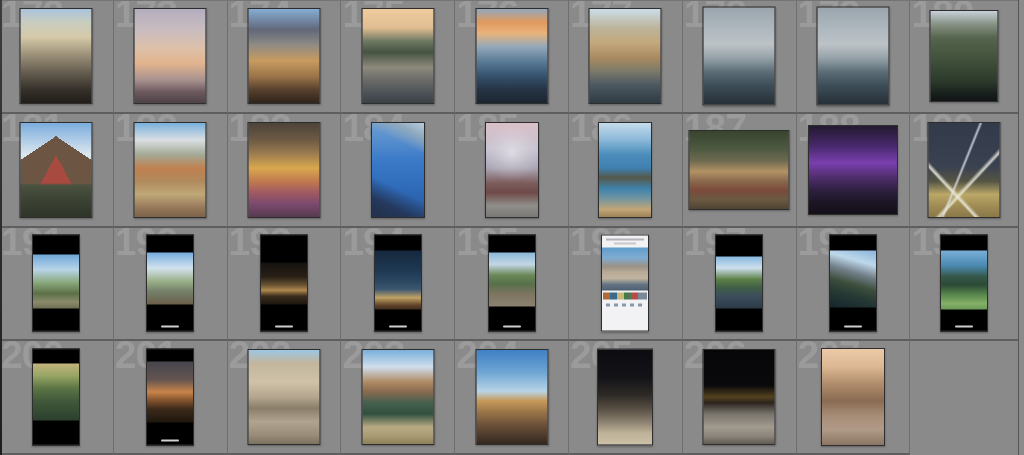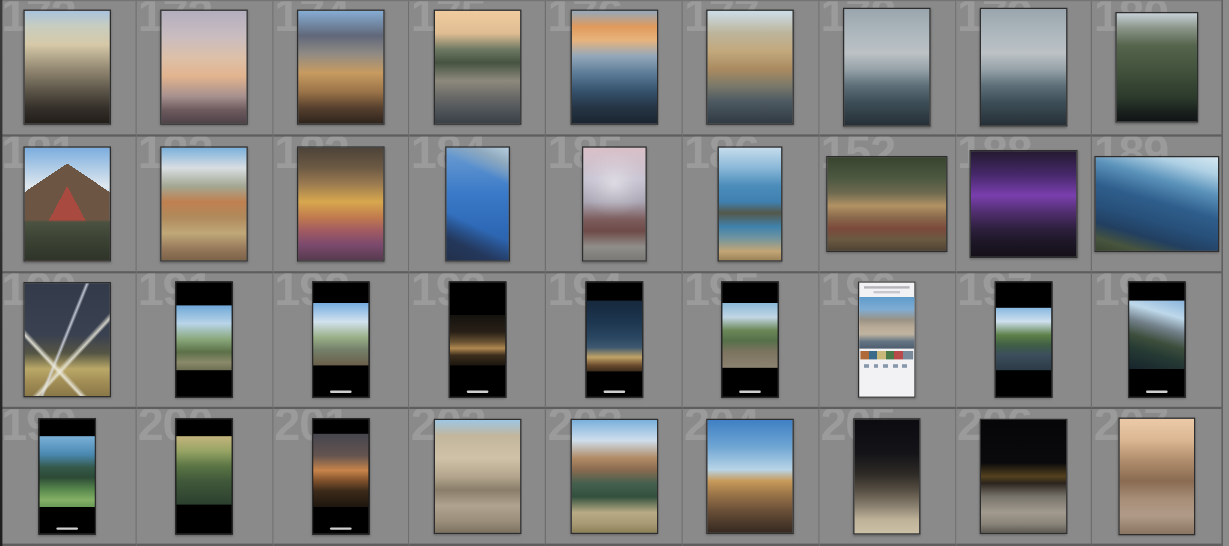--- a/index.html
+++ b/index.html
@@ -116,30 +116,26 @@
     </div>
     <div class="cell">
       <span class="num">185</span>
       <div class="thumb n916" style="background: radial-gradient(circle at 50% 32%, rgba(244, 242, 246, 0.55) 0%, rgba(244, 242, 246, 0.18) 22%, rgba(0, 0, 0, 0) 40%), linear-gradient(rgb(217, 192, 200) 0%, rgb(198, 194, 208) 28%, rgb(170, 166, 180) 48%, rgb(124, 92, 92) 64%, rgb(110, 74, 72) 74%, rgb(144, 142, 138) 88%, rgb(122, 120, 116) 100%);"></div>
     </div>
     <div class="cell">
       <span class="num">186</span>
       <div class="thumb n916" style="background: linear-gradient(rgb(198, 220, 236) 0%, rgb(138, 184, 216) 18%, rgb(74, 140, 186) 34%, rgb(63, 128, 176) 48%, rgb(85, 88, 74) 58%, rgb(63, 130, 172) 70%, rgb(111, 148, 160) 80%, rgb(194, 166, 118) 92%, rgb(156, 130, 88) 100%);"></div>
     </div>
     <div class="cell">
-      <span class="num">152</span>
+      <span class="num">187</span>
       <div class="thumb land" style="background: linear-gradient(rgb(57, 68, 47) 0%, rgb(76, 88, 64) 22%, rgb(110, 106, 80) 38%, rgb(178, 146, 100) 52%, rgb(138, 106, 76) 64%, rgb(124, 74, 60) 76%, rgb(107, 90, 66) 88%, rgb(78, 66, 50) 100%);"></div>
     </div>
     <div class="cell">
       <span class="num">188</span>
       <div class="thumb sq" style="background: linear-gradient(rgb(36, 26, 48) 0%, rgb(70, 40, 106) 22%, rgb(122, 63, 174) 42%, rgb(80, 46, 110) 58%, rgb(44, 31, 60) 74%, rgb(27, 21, 36) 88%, rgb(20, 16, 24) 100%);"></div>
-    </div>
-    <div class="cell">
-      <span class="num">189</span>
-      <div class="thumb landw" style="background: linear-gradient(196deg, rgb(214, 232, 242) 0%, rgb(174, 208, 228) 14%, rgb(90, 146, 186) 30%, rgb(47, 94, 140) 48%, rgb(39, 80, 122) 64%, rgb(34, 63, 96) 78%, rgb(71, 84, 62) 90%, rgb(57, 68, 47) 100%);"></div>
     </div>
     <div class="cell">
       <span class="num">190</span>
       <div class="thumb p34" style="background: linear-gradient(47deg, rgba(0, 0, 0, 0) 28%, rgba(235, 233, 220, 0.9) 30%, rgba(0, 0, 0, 0) 33%), linear-gradient(-47deg, rgba(0, 0, 0, 0) 36%, rgba(235, 233, 220, 0.85) 38%, rgba(0, 0, 0, 0) 41%), linear-gradient(112deg, rgba(0, 0, 0, 0) 46%, rgba(222, 226, 238, 0.8) 48%, rgba(0, 0, 0, 0) 50%), linear-gradient(rgb(51, 59, 75) 0%, rgb(58, 65, 80) 46%, rgb(85, 85, 68) 62%, rgb(186, 168, 104) 76%, rgb(160, 140, 84) 88%, rgb(138, 120, 72) 100%);"></div>
     </div>
     <div class="cell">
       <span class="num">191</span>
       <div class="thumb shot">
         <div class="band" style="top: 20%; height: 56%; background: linear-gradient(rgb(111, 168, 216) 0%, rgb(184, 212, 232) 28%, rgb(138, 168, 124) 52%, rgb(92, 112, 72) 72%, rgb(138, 138, 106) 88%, rgb(110, 110, 84) 100%);"></div>
       </div>

